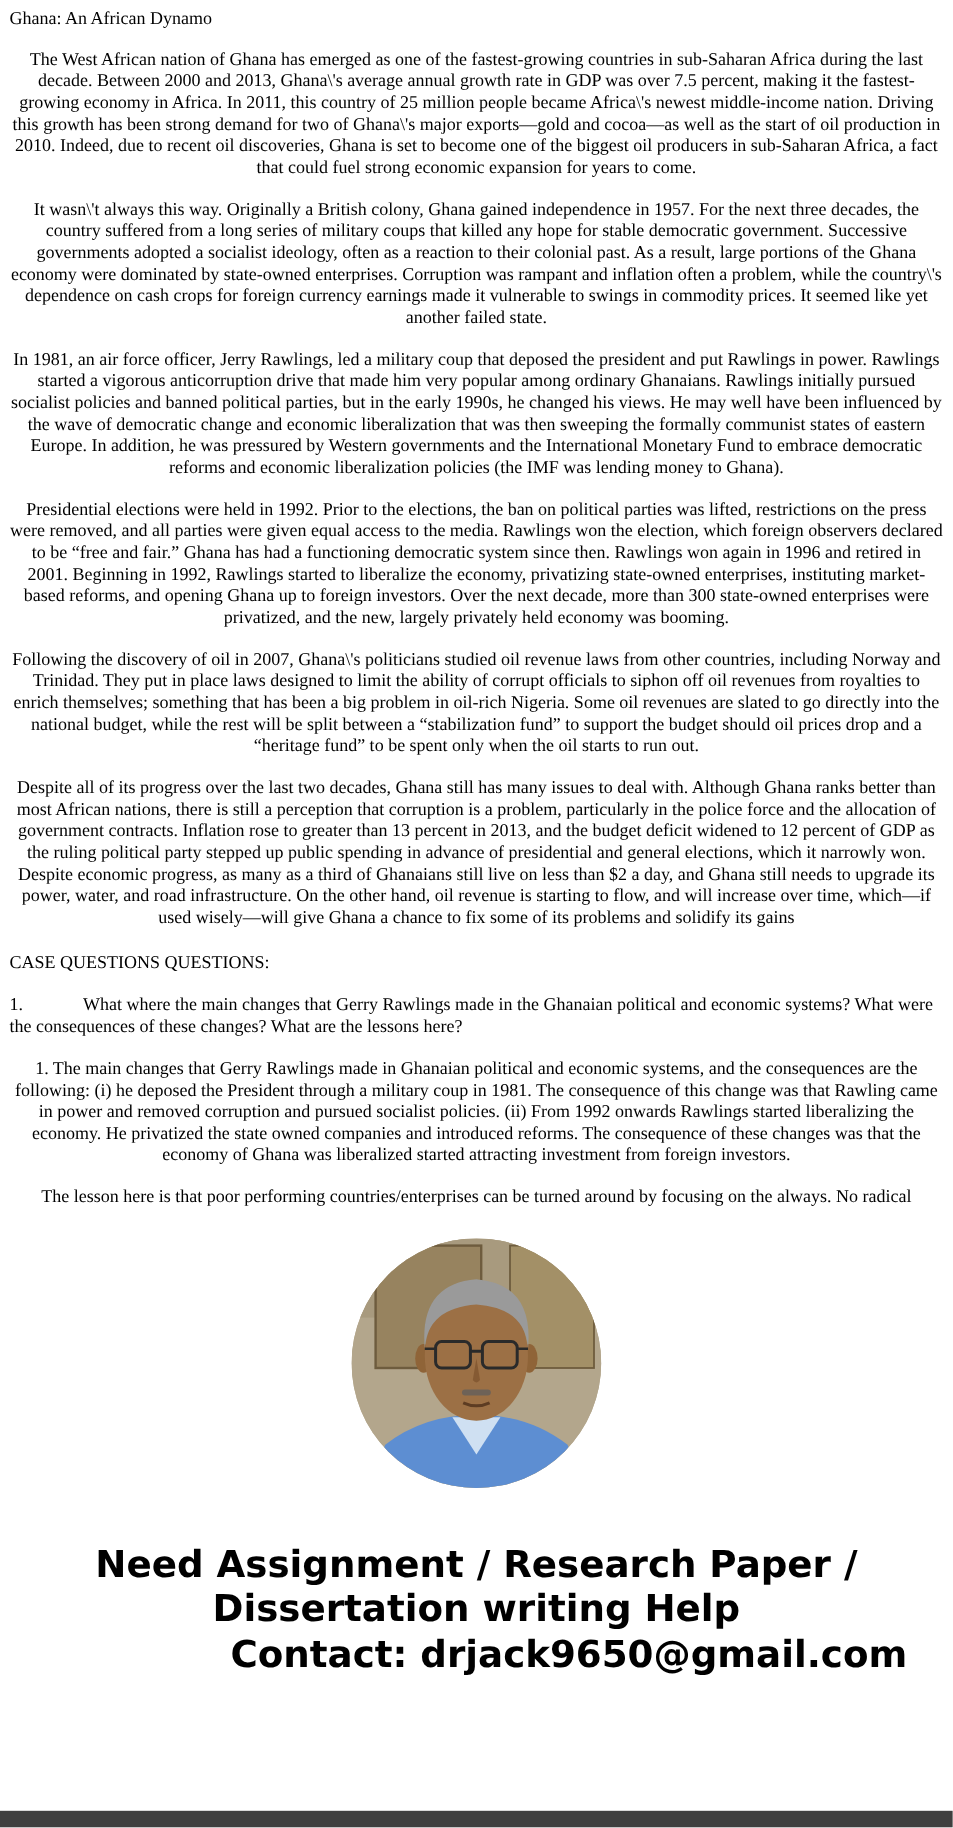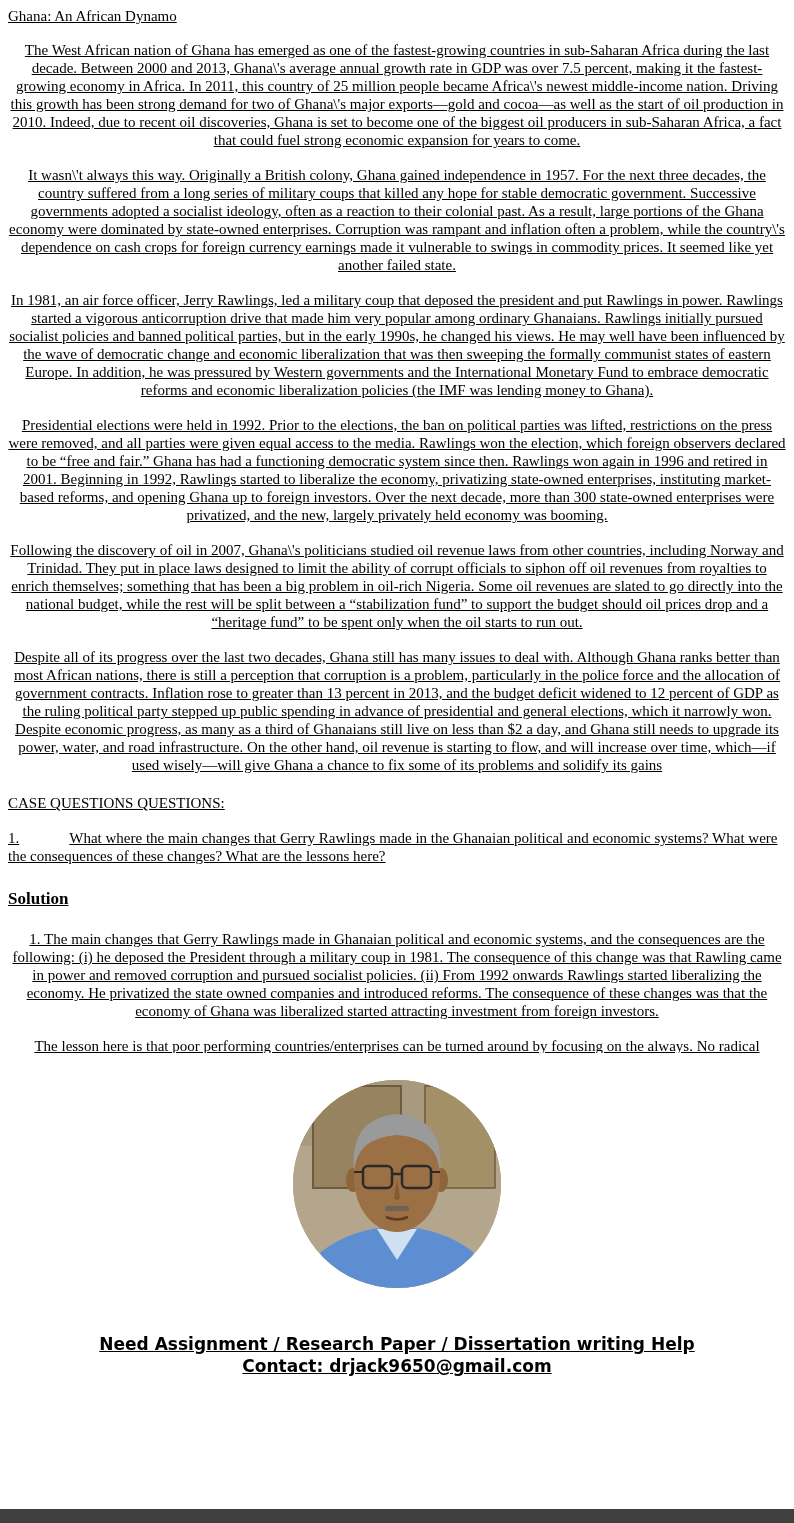--- a/index.html
+++ b/index.html
@@ -6,21 +6,21 @@
   html, body { background: #ffffff; }
   body {
     width: 794px;
     height: 1523px;
     position: relative;
     overflow: hidden;
     font-family: "Liberation Serif", serif;
     font-size: 15px;
     color: #000000;
   }
-  .content { padding: 7px 8px 0 8px; text-decoration: underline; }
+  .content { padding: 7px 8px 0 8px; }
   .title { line-height: 1.2; margin-bottom: 16px; }
   p.para { line-height: 1.2; margin-bottom: 17px; text-align: center; }
   .caps-heading { line-height: 1.2; margin-top: 20px; margin-bottom: 17px; }
   .q { line-height: 1.2; margin-bottom: 17px; }
   .q-tab { display: inline-block; width: 50px; }
   .solution-heading {
     font-weight: bold;
     font-size: 17px;
     line-height: 1.2;
     margin-top: 24px;
@@ -43,25 +43,25 @@
     overflow: hidden;
     background: #b3a68c;
   }
   .photo svg { display: block; }
   .footer {
     margin-top: 46px;
     padding: 0 30px;
     text-align: center;
     font-family: "DejaVu Sans", sans-serif;
     font-weight: bold;
-    font-size: 17px;
+    font-size: 31px;
     line-height: 1.18;
     color: #000000;
   }
-  .footer .contact { margin-top: 2px; }
+  .footer .contact { margin-top: 2px; text-align: right; }
   .bottom-bar {
     position: absolute;
     left: 0;
     bottom: 0;
     width: 794px;
     height: 14px;
     background: #3f3f3f;
   }
 </style>
 </head>
@@ -76,21 +76,20 @@
   <p class="para">In 1981, an air force officer, Jerry Rawlings, led a military coup that deposed the president and put Rawlings in power. Rawlings started a vigorous anticorruption drive that made him very popular among ordinary Ghanaians. Rawlings initially pursued socialist policies and banned political parties, but in the early 1990s, he changed his views. He may well have been influenced by the wave of democratic change and economic liberalization that was then sweeping the formally communist states of eastern Europe. In addition, he was pressured by Western governments and the International Monetary Fund to embrace democratic reforms and economic liberalization policies (the IMF was lending money to Ghana).</p>
   <p class="para">Presidential elections were held in 1992. Prior to the elections, the ban on political parties was lifted, restrictions on the press were removed, and all parties were given equal access to the media. Rawlings won the election, which foreign observers declared to be “free and fair.” Ghana has had a functioning democratic system since then. Rawlings won again in 1996 and retired in 2001. Beginning in 1992, Rawlings started to liberalize the economy, privatizing state-owned enterprises, instituting market-based reforms, and opening Ghana up to foreign investors. Over the next decade, more than 300 state-owned enterprises were privatized, and the new, largely privately held economy was booming.</p>
   <p class="para">Following the discovery of oil in 2007, Ghana\'s politicians studied oil revenue laws from other countries, including Norway and Trinidad. They put in place laws designed to limit the ability of corrupt officials to siphon off oil revenues from royalties to enrich themselves; something that has been a big problem in oil-rich Nigeria. Some oil revenues are slated to go directly into the national budget, while the rest will be split between a “stabilization fund” to support the budget should oil prices drop and a “heritage fund” to be spent only when the oil starts to run out.</p>
   <p class="para">Despite all of its progress over the last two decades, Ghana still has many issues to deal with. Although Ghana ranks better than most African nations, there is still a perception that corruption is a problem, particularly in the police force and the allocation of government contracts. Inflation rose to greater than 13 percent in 2013, and the budget deficit widened to 12 percent of GDP as the ruling political party stepped up public spending in advance of presidential and general elections, which it narrowly won. Despite economic progress, as many as a third of Ghanaians still live on less than $2 a day, and Ghana still needs to upgrade its power, water, and road infrastructure. On the other hand, oil revenue is starting to flow, and will increase over time, which—if used wisely—will give Ghana a chance to fix some of its problems and solidify its gains</p>
 
   <p class="caps-heading">CASE QUESTIONS QUESTIONS:</p>
 
   <p class="q"><span>1.</span><span class="q-tab"></span><span>What where the main changes that Gerry Rawlings made in the Ghanaian political and economic systems? What were the consequences of these changes? What are the lessons here?</span></p>
 
 
-  <p class="solution-heading">Solution</p>
 
   <p class="para">1. The main changes that Gerry Rawlings made in Ghanaian political and economic systems, and the consequences are the following: (i) he deposed the President through a military coup in 1981. The consequence of this change was that Rawling came in power and removed corruption and pursued socialist policies. (ii) From 1992 onwards Rawlings started liberalizing the economy. He privatized the state owned companies and introduced reforms. The consequence of these changes was that the economy of Ghana was liberalized started attracting investment from foreign investors.</p>
 
   <p class="para clipped">The lesson here is that poor performing countries/enterprises can be turned around by focusing on the always. No radical</p>
 
   <div class="photo-wrap">
     <div class="photo">
       <svg width="208" height="208" viewBox="0 0 208 208" xmlns="http://www.w3.org/2000/svg">
         <rect width="208" height="208" fill="#b3a68c"></rect>
         <rect x="0" y="0" width="208" height="66" fill="#a89a7e"></rect>

